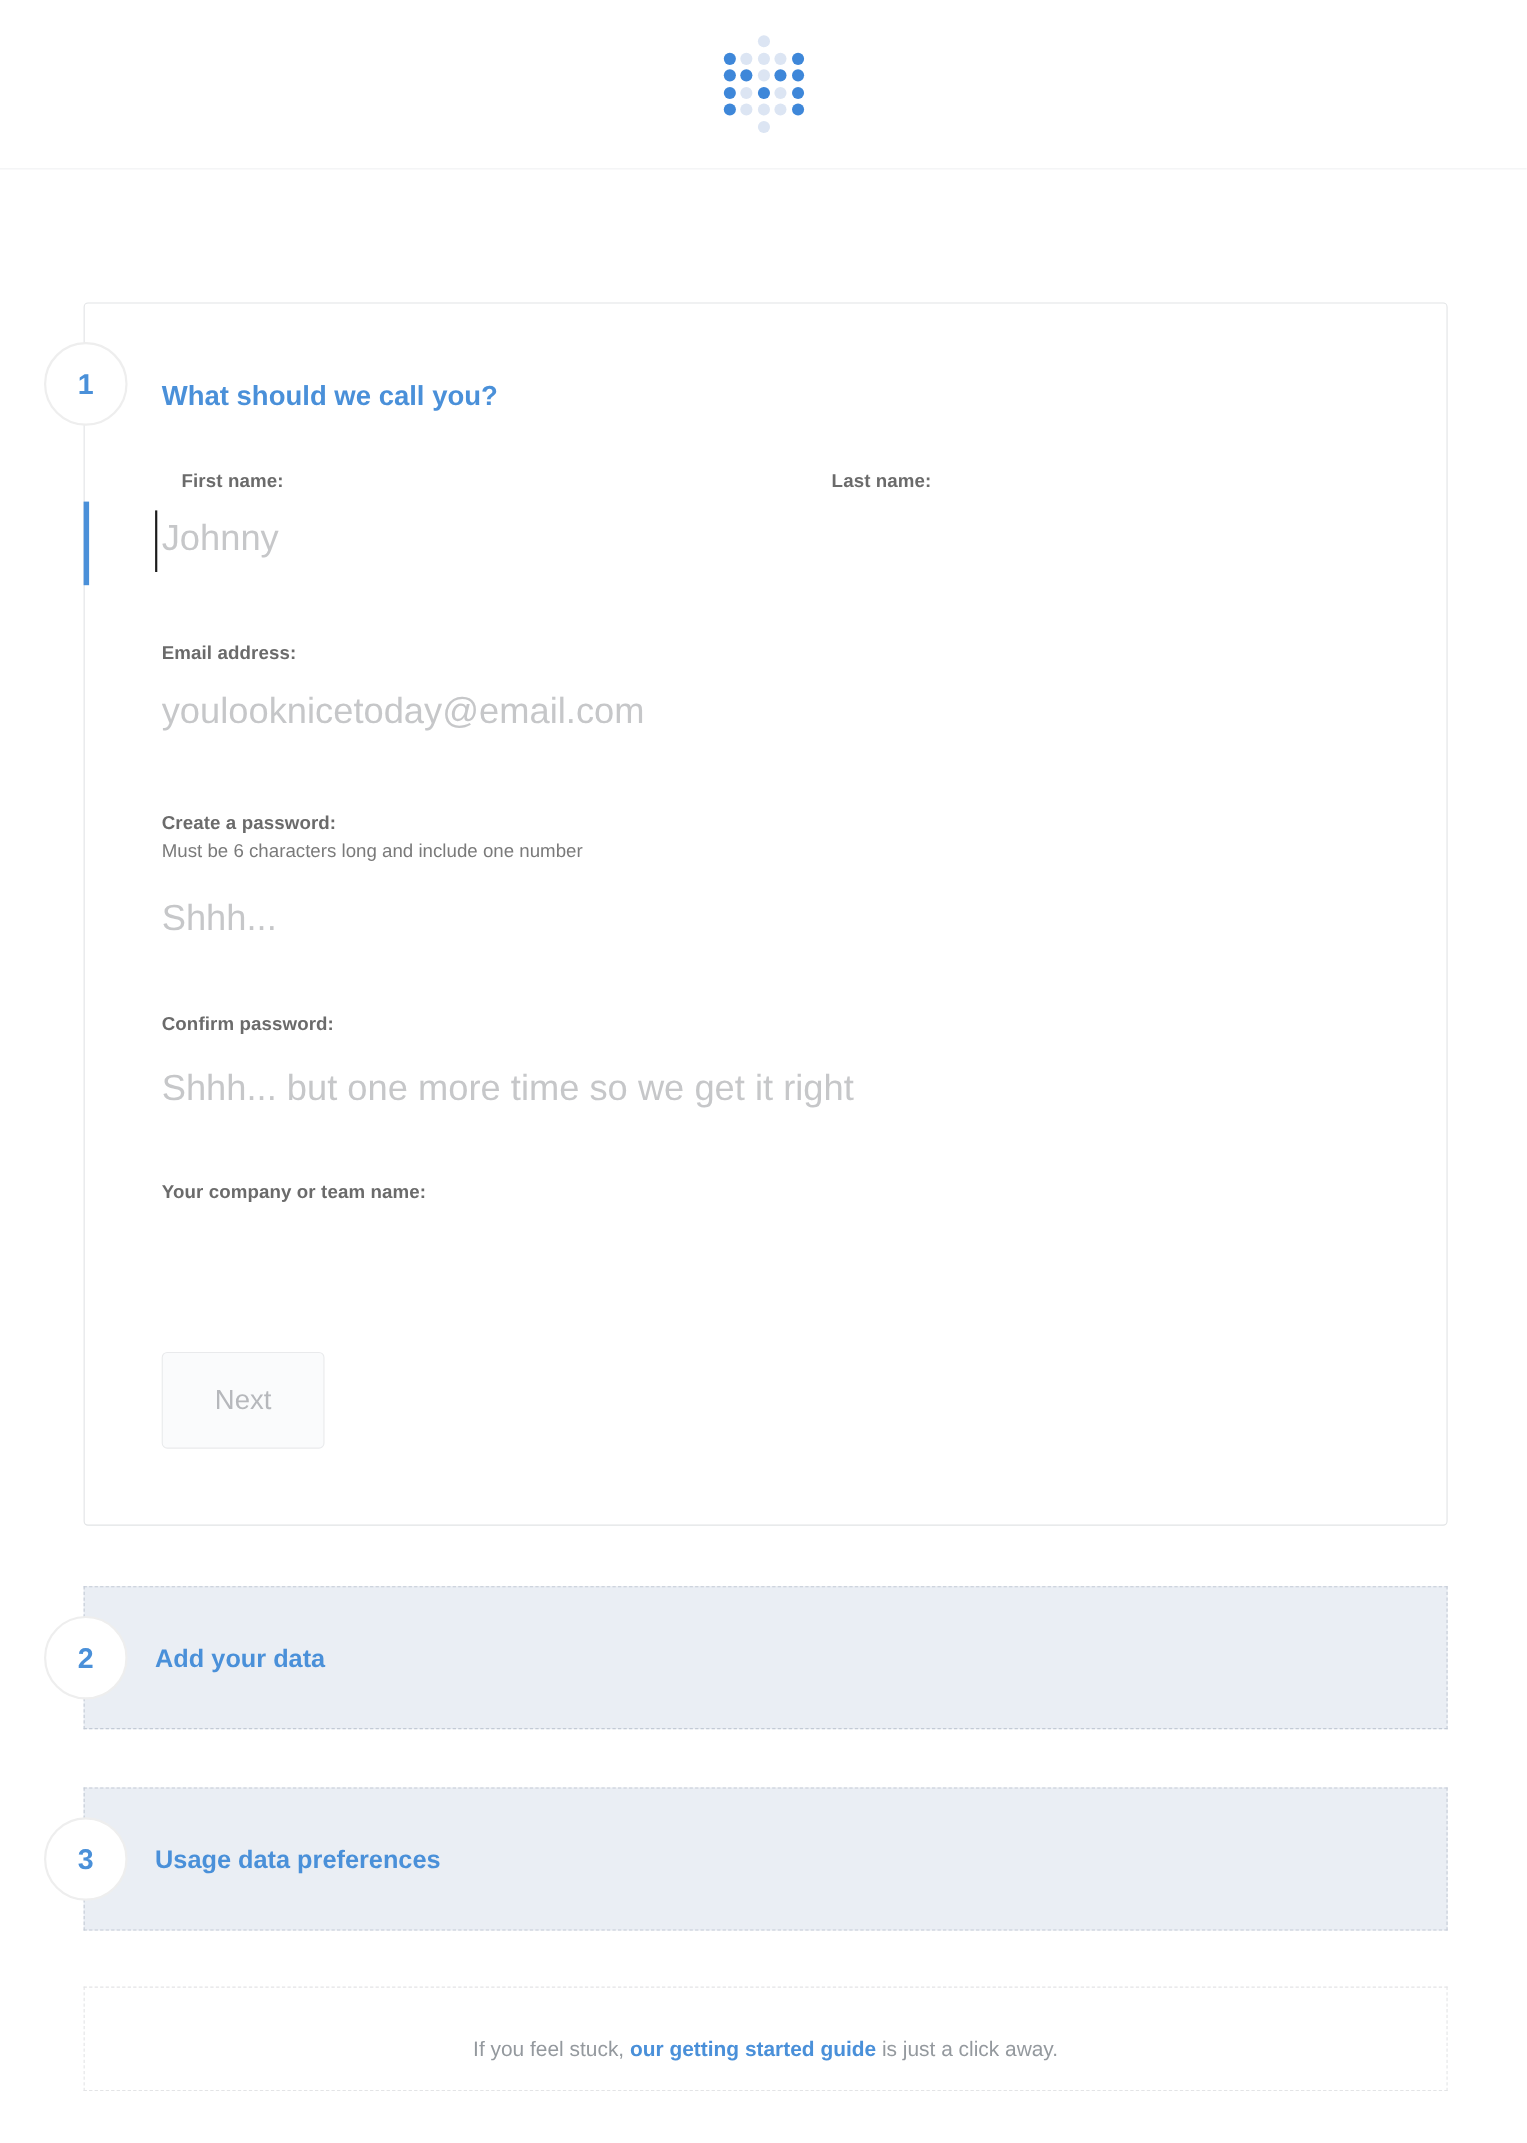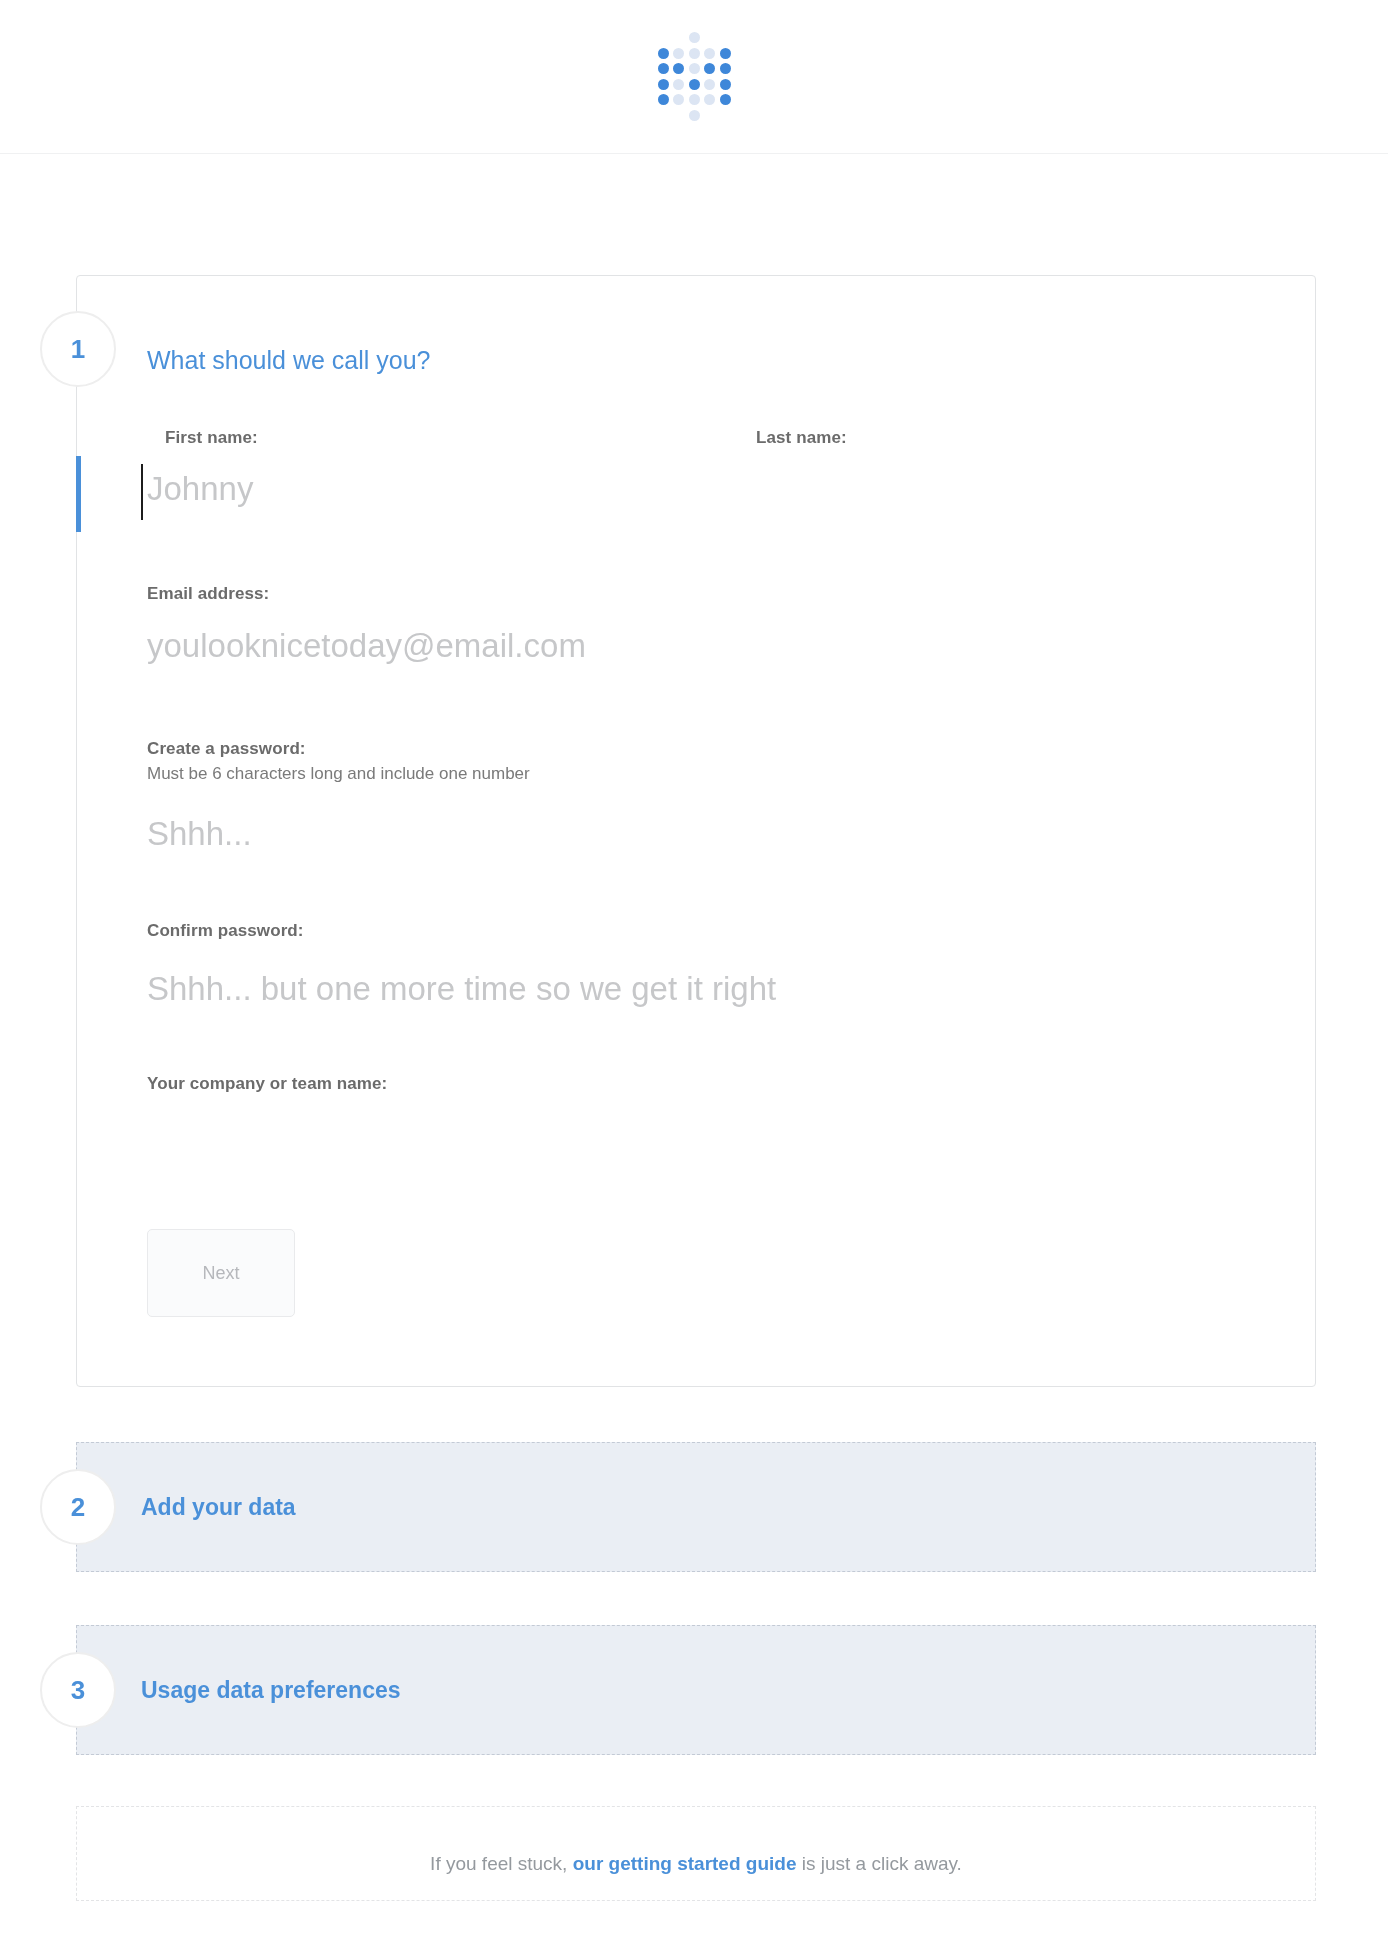--- a/index.html
+++ b/index.html
@@ -34,21 +34,21 @@
   .step-circle {
     position:absolute; width:76px; height:76px; border-radius:50%;
     background:#fff; border:2px solid #eeeeee;
     display:flex; align-items:center; justify-content:center;
     font-size:26px; font-weight:bold; color:var(--accent);
   }
   .card .step-circle { left:-37px; top:35px; }
 
   .card-heading {
     position:absolute; left:70px; top:70px;
-    font-size:25px; font-weight:normal; color:var(--accent);
+    font-size:25px; font-weight:bold; color:var(--accent);
   }
   .f-label {
     position:absolute; font-size:17px; font-weight:bold; color:var(--label);
     letter-spacing:0.1px;
   }
   .f-hint {
     position:absolute; font-size:17px; font-weight:normal; color:#7a7a7a;
   }
   .f-input {
     position:absolute; height:60px;
@@ -61,21 +61,21 @@
     position:absolute; left:-1px; top:180px; width:5px; height:76px;
     background:var(--accent);
   }
   .caret {
     position:absolute; width:2px; height:56px; background:#1c1c1c;
   }
   .next-btn {
     position:absolute; left:70px; top:953px; width:148px; height:88px;
     background:#fafbfc; border:1px solid #e9eaec; border-radius:5px;
     font-family:"Liberation Sans", sans-serif;
-    font-size:18px; color:#b6b8bc; cursor:pointer;
+    font-size:25px; color:#b6b8bc; cursor:pointer;
   }
 
   
   .step-box {
     position:absolute; left:76px; width:1240px; height:130px;
     background:var(--step-bg);
     border:1px dashed #c3cad5;
     display:flex; align-items:center;
   }
   .step-box.two   { top:1442px; }

